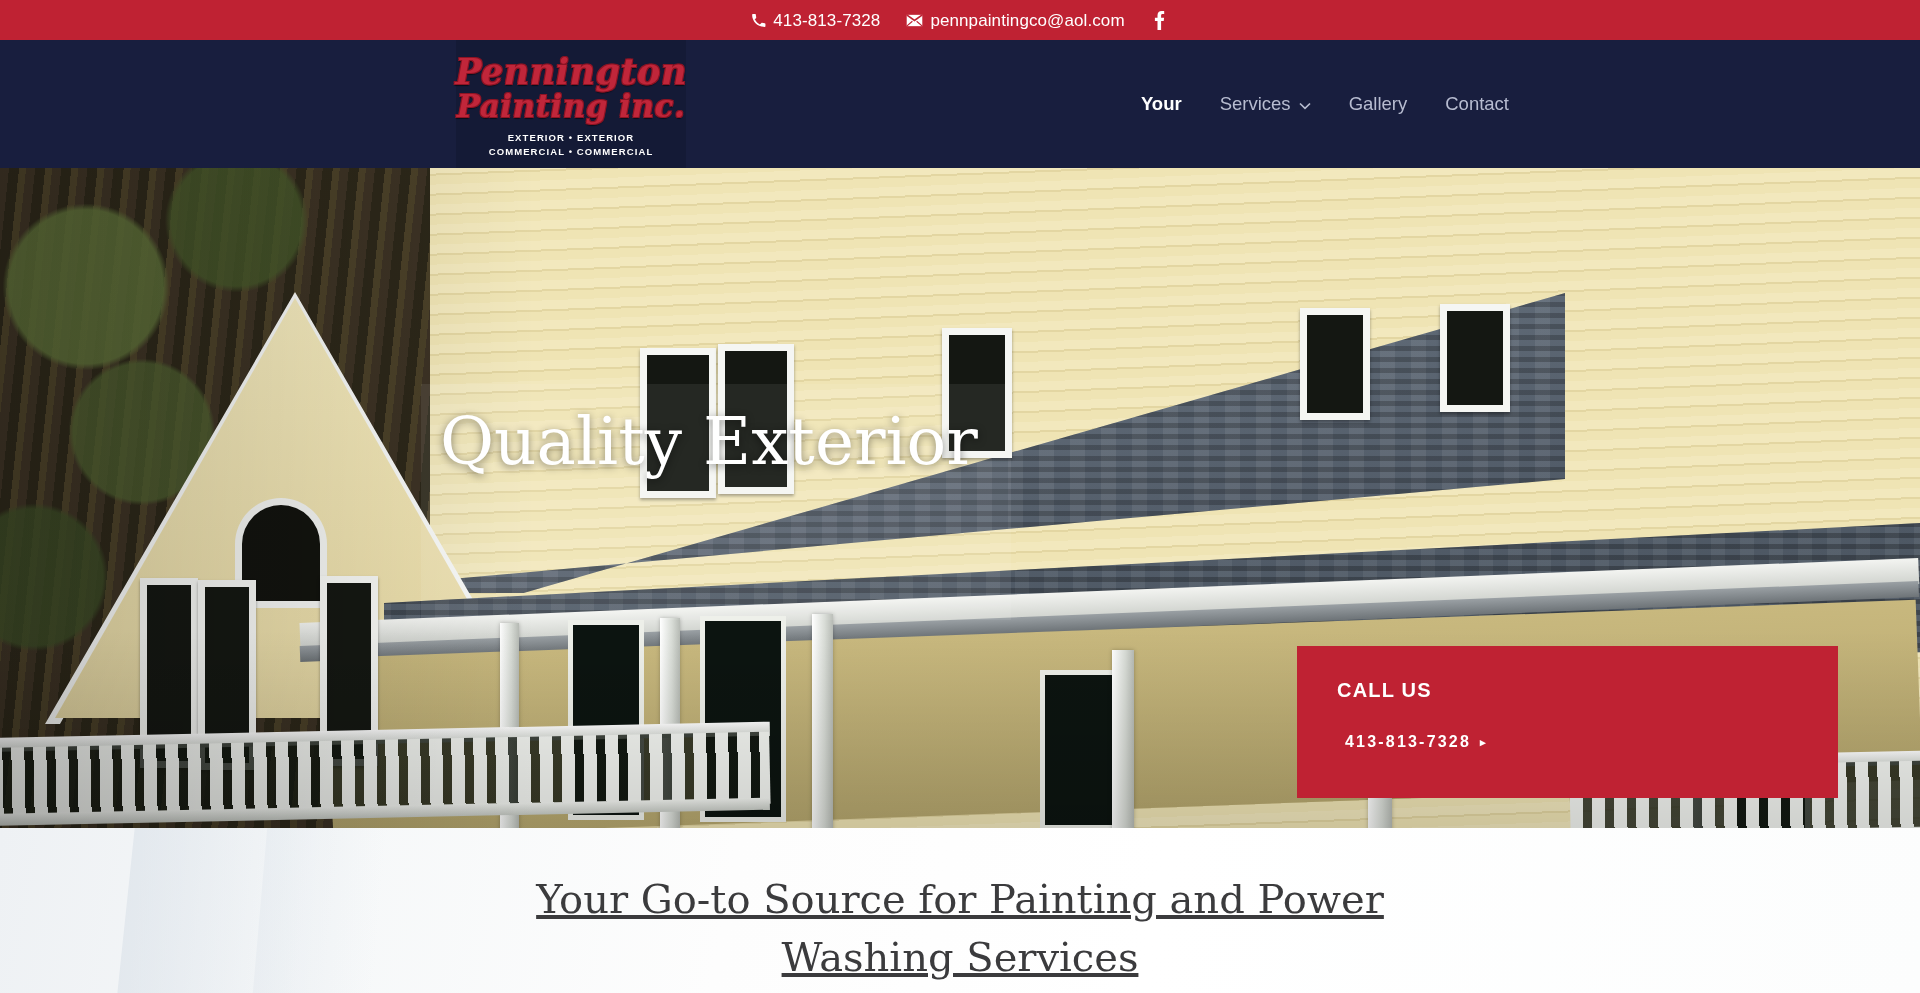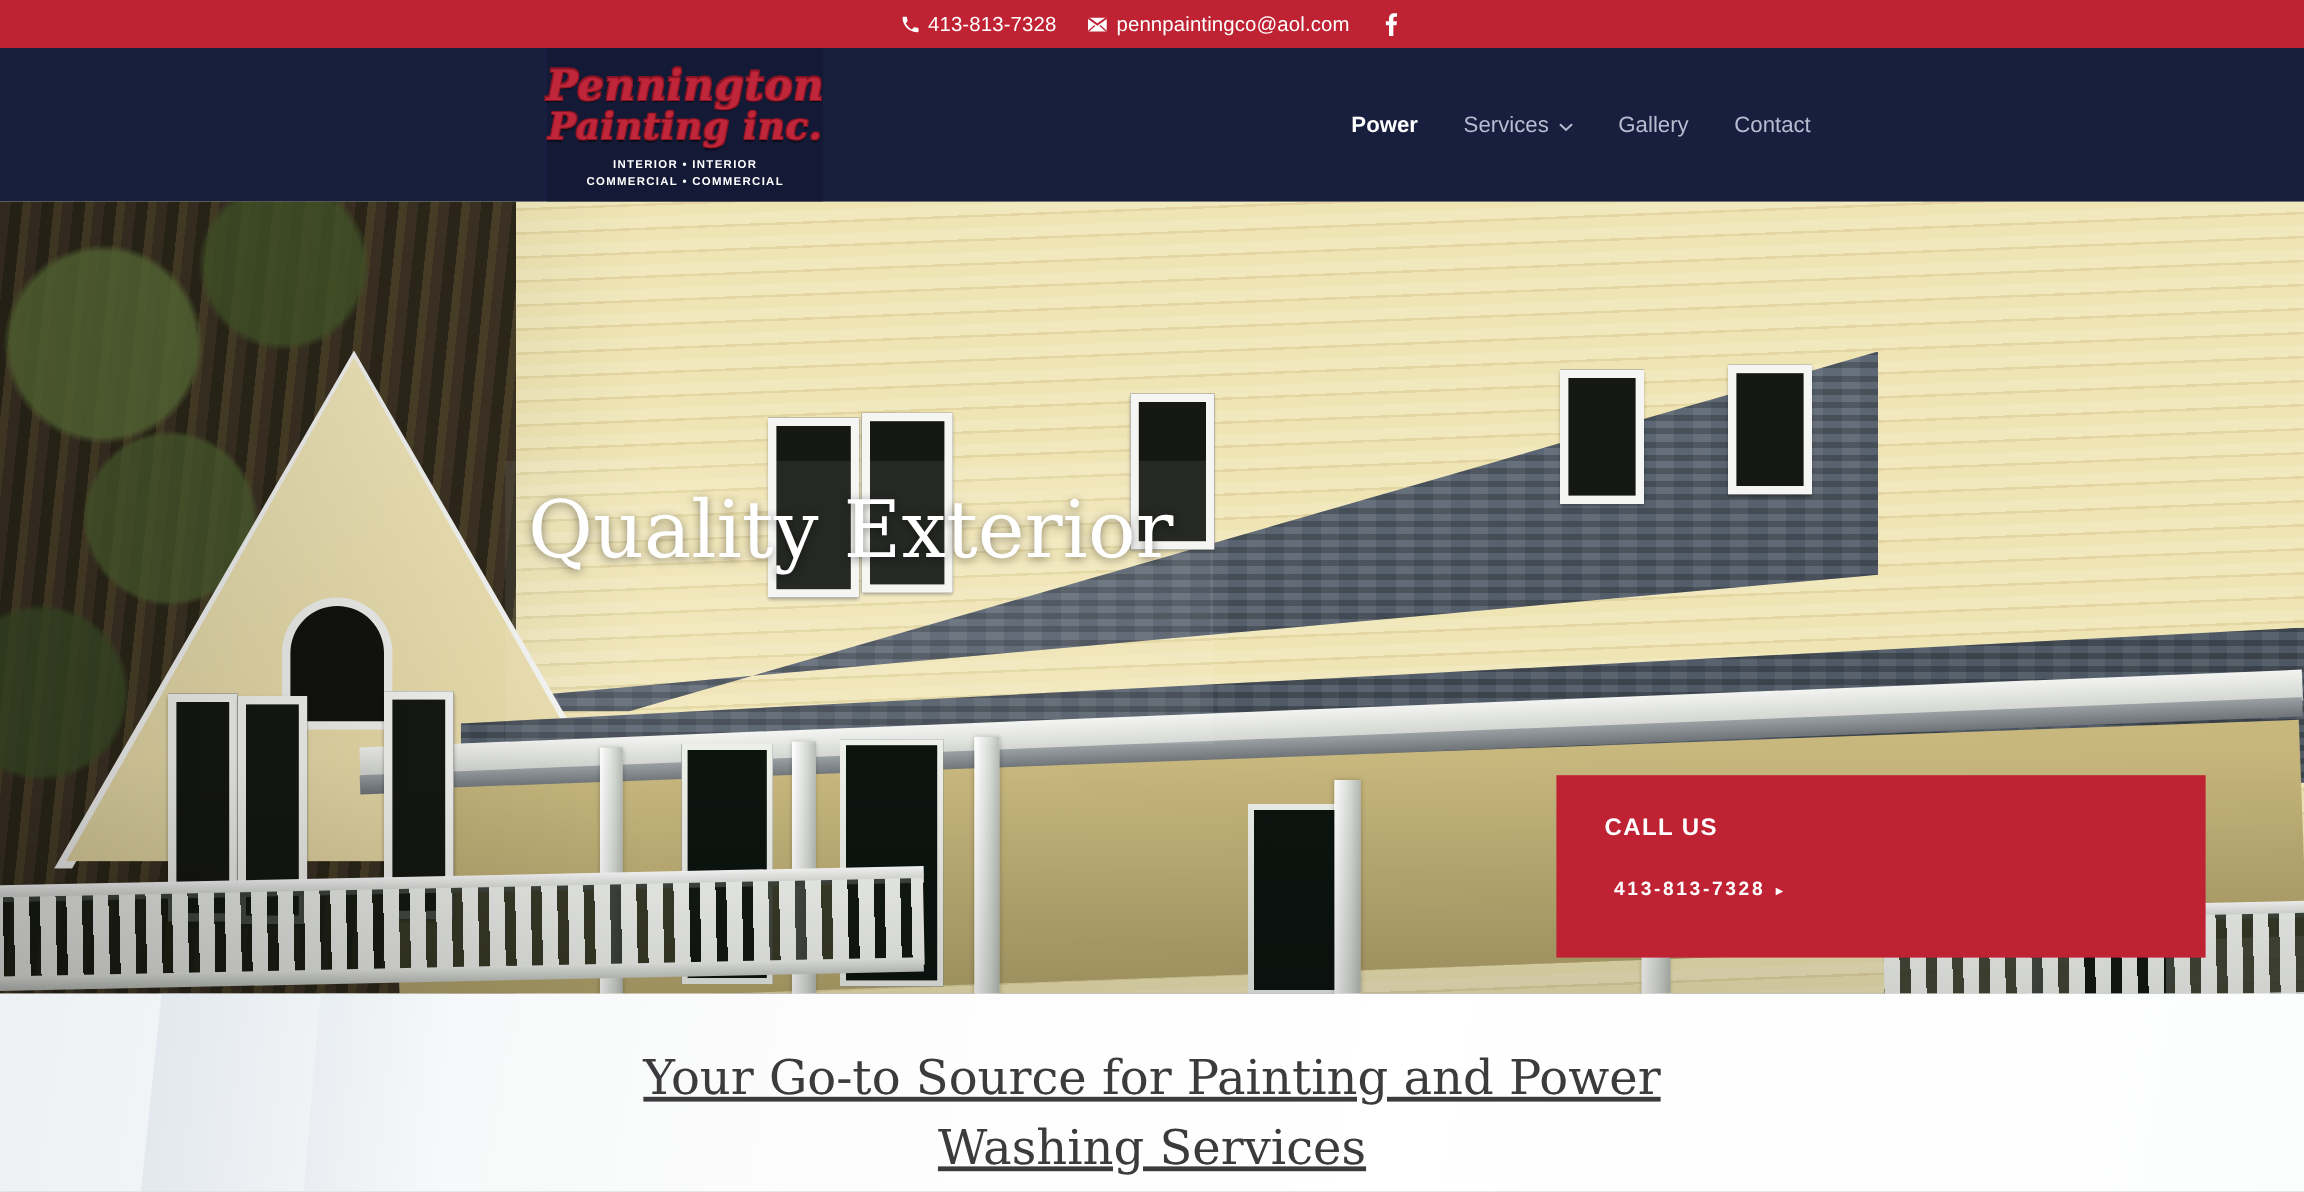--- a/index.html
+++ b/index.html
@@ -354,28 +354,28 @@
 
   </div>
 </div>
 
 <div class="header">
 
   <a class="logo-wrap">
     <span class="logo-line1">Pennington</span>
     <span class="logo-line2">Painting inc.</span>
     <span class="logo-tag">
-      <span>INTERIOR • INTERIOR</span><br>
+      <span>EXTERIOR • EXTERIOR</span><br>
       <span>COMMERCIAL • COMMERCIAL</span>
     </span>
   </a>
 
   <nav class="nav">
     <a class="nav-item active">
-      <span>Power</span>
+      <span>Your</span>
     </a>
     <a class="nav-item">
       <span>Services</span>
       <span class="chev">
         <svg width="12" height="8" viewBox="0 0 12 8" fill="none" stroke="#b7bcd0" stroke-width="1.7">
           <path d="M1 1.5L6 6.3L11 1.5"></path>
         </svg>
       </span>
     </a>
     <a class="nav-item">

